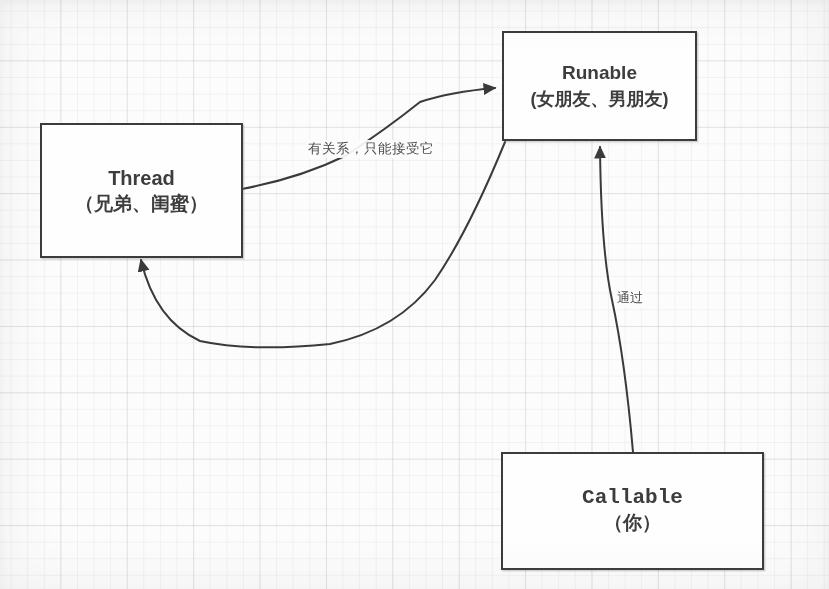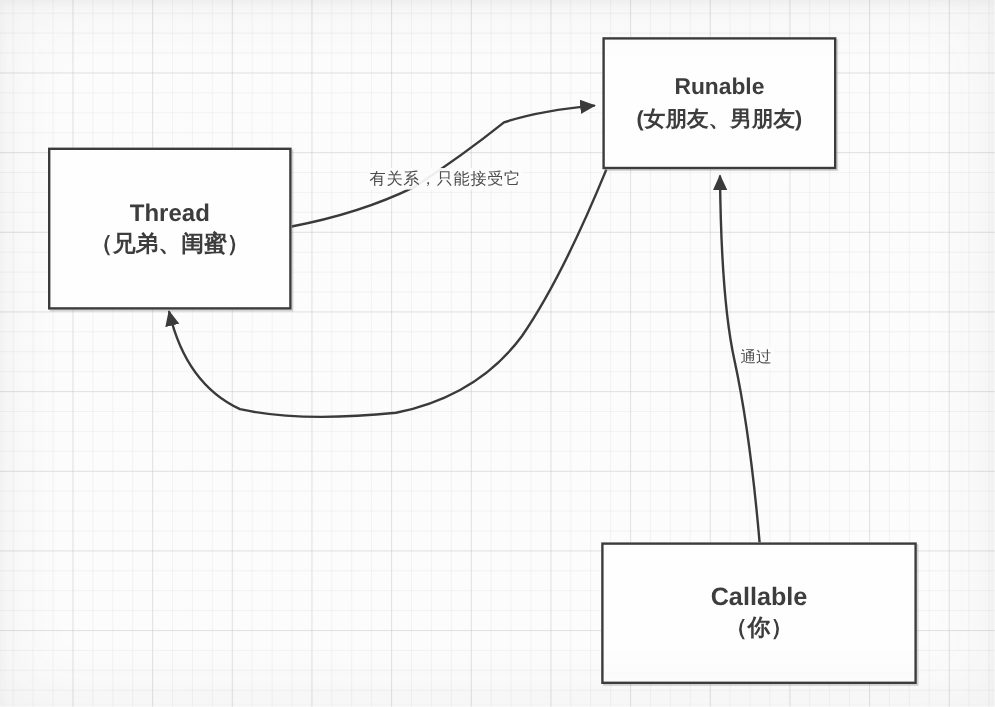--- a/index.html
+++ b/index.html
@@ -50,21 +50,21 @@
     color: #3d3d3d;
     font-weight: 700;
     display: flex;
     flex-direction: column;
     align-items: center;
     justify-content: center;
     text-align: center;
   }
   .node-thread   { left: 40px;  top: 123px; width: 203px; height: 135px; }
   .node-runable  { left: 502px; top: 31px;  width: 195px; height: 110px; }
-  .node-callable { left: 501px; top: 452px; width: 263px; height: 118px; }
+  .node-callable { left: 501px; top: 452px; width: 263px; height: 118px; font-family: Liberation Mono, monospace; }
   .node .title    { font-size: 20px; line-height: 26px; }
   .node .subtitle { font-size: 19px; line-height: 26px; }
   .node-runable .title    { font-size: 19px; }
   .node-runable .subtitle { font-size: 18px; }
   .node-callable .title   { font-size: 21px; }
   .edge-label {
     position: absolute;
     color: #4d4d4d;
     background: rgba(252,252,252,0.93);
     padding: 0 2px;

